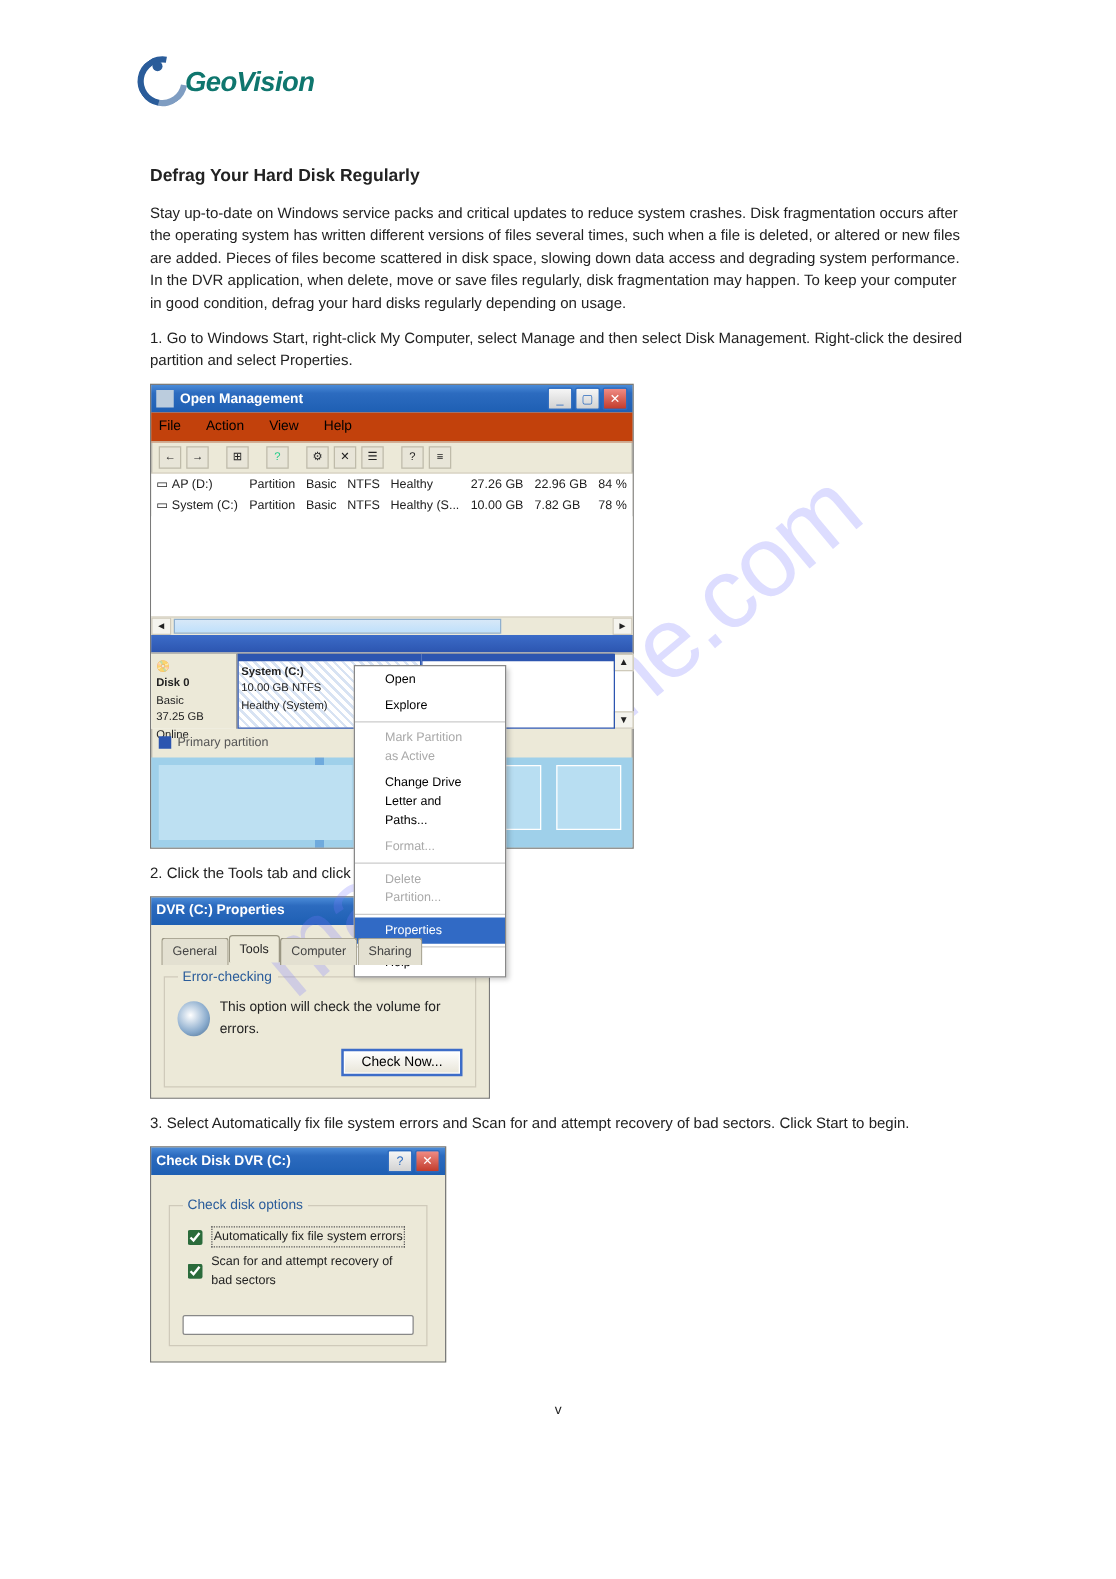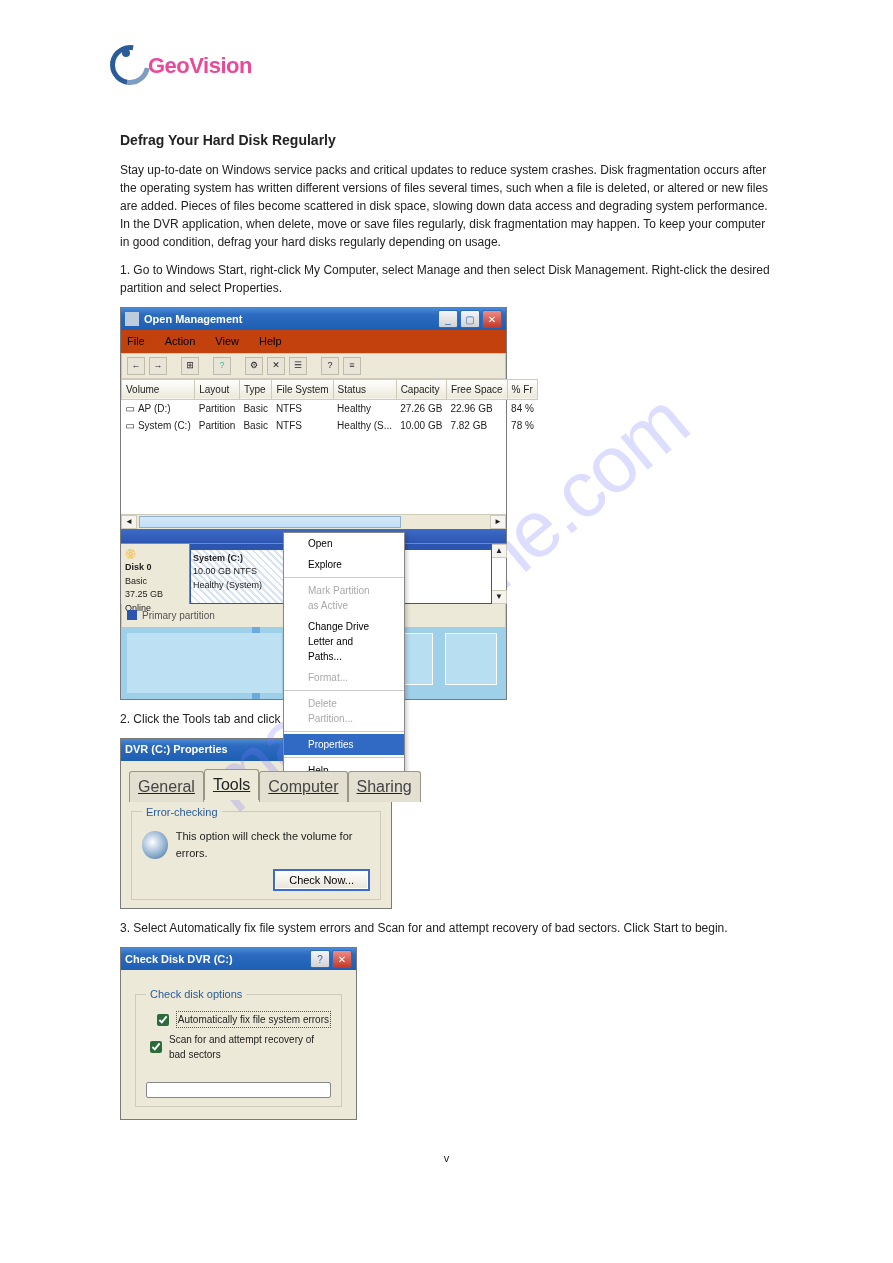--- a/index.html
+++ b/index.html
@@ -38,21 +38,22 @@
   .logo-dot {
     position: absolute;
     width: 8px; height: 8px;
     background: #2a5c9a;
     border-radius: 50%;
     top: 4px; left: 12px;
   }
   .logo-text {
     font-weight: bold;
     font-size: 22px;
-    color: #ec4899;
+    color: #0f766e;
+    font-style: italic;
     letter-spacing: -0.5px;
   }
   .content { margin-top: 90px; font-size: 12px; color: #222; line-height: 1.5; }
   .content p { margin: 10px 0; }
   .heading { font-size: 14px; font-weight: bold; margin: 8px 0; }
 
   
   .watermark {
     position: absolute;
     top: 50%; left: 50%;
@@ -117,32 +118,32 @@
   .bluetiles {
     height:60px;
     background:
       linear-gradient(to right, #9fd0ea, #9fd0ea 34%, #6faadd 34%, #6faadd 36%, #9fd0ea 36%);
     display:flex; gap:12px; padding:6px;
   }
   .bluetiles .sq { width:50px; height:50px; background:#b8def2; border:1px solid #fff; }
 
   
   .dlg2 .body { background:#ece9d8; padding:8px; }
-  .tabs { display:flex; gap:0; font-size:16px;text-decoration:underline; }
+  .tabs { display:flex; gap:0; font-size:10px; }
   .tab { padding:3px 8px; background:#ece9d8; border:1px solid #9a9683; border-bottom:none; border-radius:3px 3px 0 0; position:relative; }
   .tab.inactive { background:#e3e0d1; color:#444; top:2px;}
   .gbox { border:1px solid #cfcaba; padding:8px 10px; font-size:11px; margin-top:4px; }
   .gbox legend { font-size:11px; color:#2a5c9a; padding:0 4px; }
   .xpbtn { background: linear-gradient(to bottom,#fff,#e8e5d8); border:1px solid #888; padding:3px 14px; font-size:11px; box-shadow:0 0 0 1px #fff inset; }
   .xpbtn.default { border:2px solid #3c6cc8; }
   .disk-icon { width:28px; height:28px; display:inline-block; background: radial-gradient(circle at 40% 40%, #fff, #8ac 60%, #468); border-radius:50%; margin-right:8px; vertical-align:middle; }
 
   
   .dlg3 .body { background:#ece9d8; padding:12px; }
-  .cb { display:flex; align-items:center; gap:4px; font-size:10px; margin-bottom:3px;justify-content:flex-end; }
+  .cb { display:flex; align-items:center; gap:4px; font-size:10px; margin-bottom:3px; }
   .cb input { accent-color:#2b6b3b; width:12px; height:12px; }
   .prog { height:14px; background:#fff; border:1px solid #888; border-radius:2px; margin-top:20px; }
 
   .dmwin { width:385px; margin:10px 0; position:relative; }
   .pwin { width:270px; margin:10px 0; }
   .cwin { width:235px; margin:10px 0; }
 </style>
 </head>
 <body>
 
@@ -189,30 +190,20 @@
         <div class="tbtn">⚙</div>
         <div class="tbtn">✕</div>
         <div class="tbtn">☰</div>
         <div class="sep"></div>
         <div class="tbtn">?</div>
         <div class="tbtn">≡</div>
       </div>
       <div class="volumes">
         <table class="vt">
           <tbody>
-              <tr>
-            <th>Volume</th>
-            <th>Layout</th>
-            <th>Type</th>
-            <th>File System</th>
-            <th>Status</th>
-            <th>Capacity</th>
-            <th>Free Space</th>
-            <th>% Fr</th>
-          </tr>
           <tr>
             <td>
                   <span>▭</span>
                   <span>AP (D:)</span>
                 </td>
             <td>Partition</td>
             <td>Basic</td>
             <td>NTFS</td>
             <td>Healthy</td>
             <td>27.26 GB</td>

